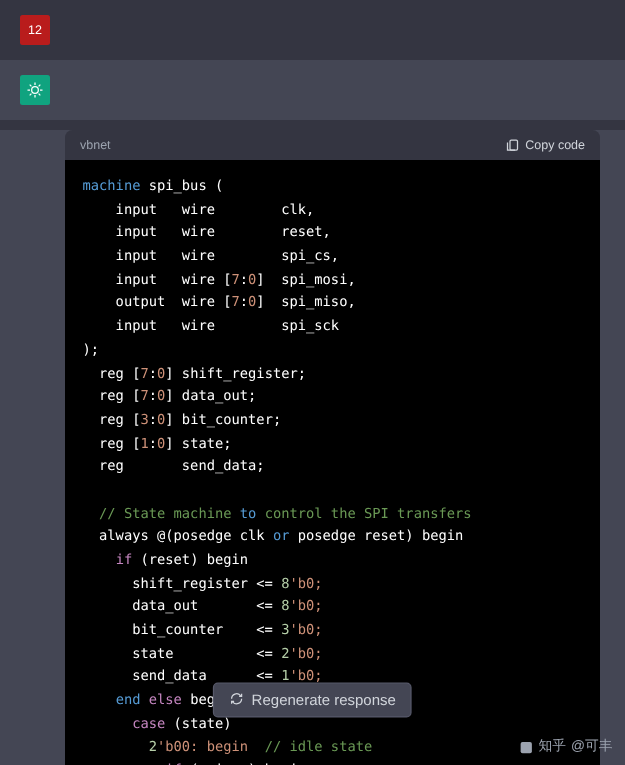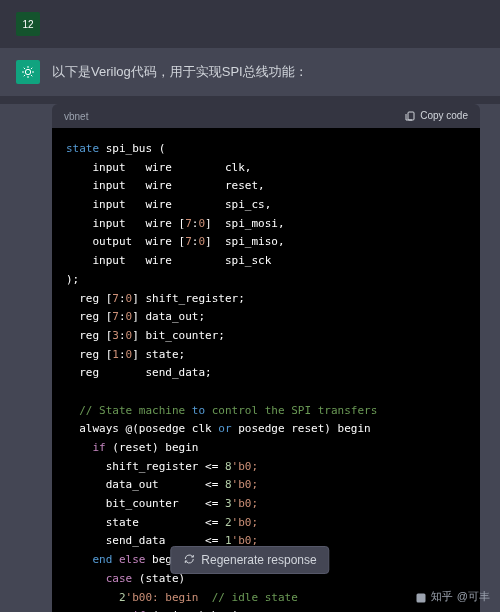--- a/index.html
+++ b/index.html
@@ -1,27 +1,27 @@
 <!DOCTYPE html>
 <html><head>
 <meta charset="utf-8">
 <style>
 *{margin:0;padding:0;box-sizing:border-box}
 body{width:500px;height:612px;background:#343541;font-family:-apple-system,BlinkMacSystemFont,"Segoe UI",sans-serif;overflow:hidden;position:relative}
 .msg-row{display:flex;padding:12px 16px;gap:12px}
 .user-row{background:#343541}
 .assistant-row{background:#444654}
 .avatar{width:24px;height:24px;border-radius:2px;flex-shrink:0;display:flex;align-items:center;justify-content:center;font-size:10px;color:#fff}
-.user-av{background:#14532d}
+.user-av{background:#b91c1c}
 .ast-av{background:#10a37f}
 .ast-av svg{width:16px;height:16px}
 .msg-text{color:#d1d5db;font-size:13px;line-height:1.6;padding-top:2px}
 .code-block{margin:8px 20px 0 52px;border-radius:6px;overflow:hidden}
 .code-hdr{background:#343541;display:flex;justify-content:space-between;align-items:center;padding:6px 12px;font-size:10px;color:#9ca3af}
-.copy-btn{display:flex;align-items:flex-start;gap:4px;cursor:pointer;color:#d1d5db}
+.copy-btn{display:flex;align-items:center;gap:4px;cursor:pointer;color:#d1d5db}
 .copy-btn svg{width:12px;height:12px}
 .code-body{background:#000;padding:12px 14px;font-family:"Consolas","Monaco",monospace;font-size:11px;line-height:1.7;color:#fff;overflow:auto}
 .code-body pre{white-space:pre}
 .k-blue{color:#569cd6}
 .k-orange{color:#ce9178}
 .k-num{color:#b5cea8}
 .k-comment{color:#6a9955}
 .k-pink{color:#c586c0}
 .regen-btn{position:absolute;bottom:38px;left:50%;transform:translateX(-50%);background:#444654;border:1px solid #565869;border-radius:4px;padding:6px 12px;display:flex;gap:6px;color:#d1d5db;font-size:12px;cursor:pointer}
 .regen-btn svg{width:12px;height:12px}
@@ -35,37 +35,36 @@
   <div class="avatar user-av">12</div>
 </div>
 
 <div class="msg-row assistant-row">
   <div class="avatar ast-av">
     <svg viewBox="0 0 24 24" fill="none" stroke="#fff" stroke-width="1.5">
         <circle cx="12" cy="12" r="4"></circle>
         <path d="M12 3v3M12 18v3M3 12h3M18 12h3M5.6 5.6l2.1 2.1M16.3 16.3l2.1 2.1M5.6 18.4l2.1-2.1M16.3 7.7l2.1-2.1"></path>
       </svg>
   </div>
-  <div class="msg-text">以下是Verilog代码，用于实现SPI总线功能：</div>
 </div>
 
 <div style="background:#444654;padding-bottom:80px">
 <div class="code-block">
   <div class="code-hdr">
     <span>vbnet</span>
     <span class="copy-btn">
       <svg viewBox="0 0 24 24" fill="none" stroke="currentColor" stroke-width="2">
             <rect x="8" y="4" width="12" height="16" rx="2"></rect>
             <path d="M4 8v12h12"></path>
           </svg>
       <span>Copy code</span>
     </span>
   </div>
   <div class="code-body">
-        <pre id="code-pre"><span class="k-blue">state</span> spi_bus (
+        <pre id="code-pre"><span class="k-blue">machine</span> spi_bus (
     input   wire        clk,
     input   wire        reset,
     input   wire        spi_cs,
     input   wire [<span class="k-orange">7</span>:<span class="k-orange">0</span>]  spi_mosi,
     output  wire [<span class="k-orange">7</span>:<span class="k-orange">0</span>]  spi_miso,
     input   wire        spi_sck
 );
   reg [<span class="k-orange">7</span>:<span class="k-orange">0</span>] shift_register;
   reg [<span class="k-orange">7</span>:<span class="k-orange">0</span>] data_out;
   reg [<span class="k-orange">3</span>:<span class="k-orange">0</span>] bit_counter;

